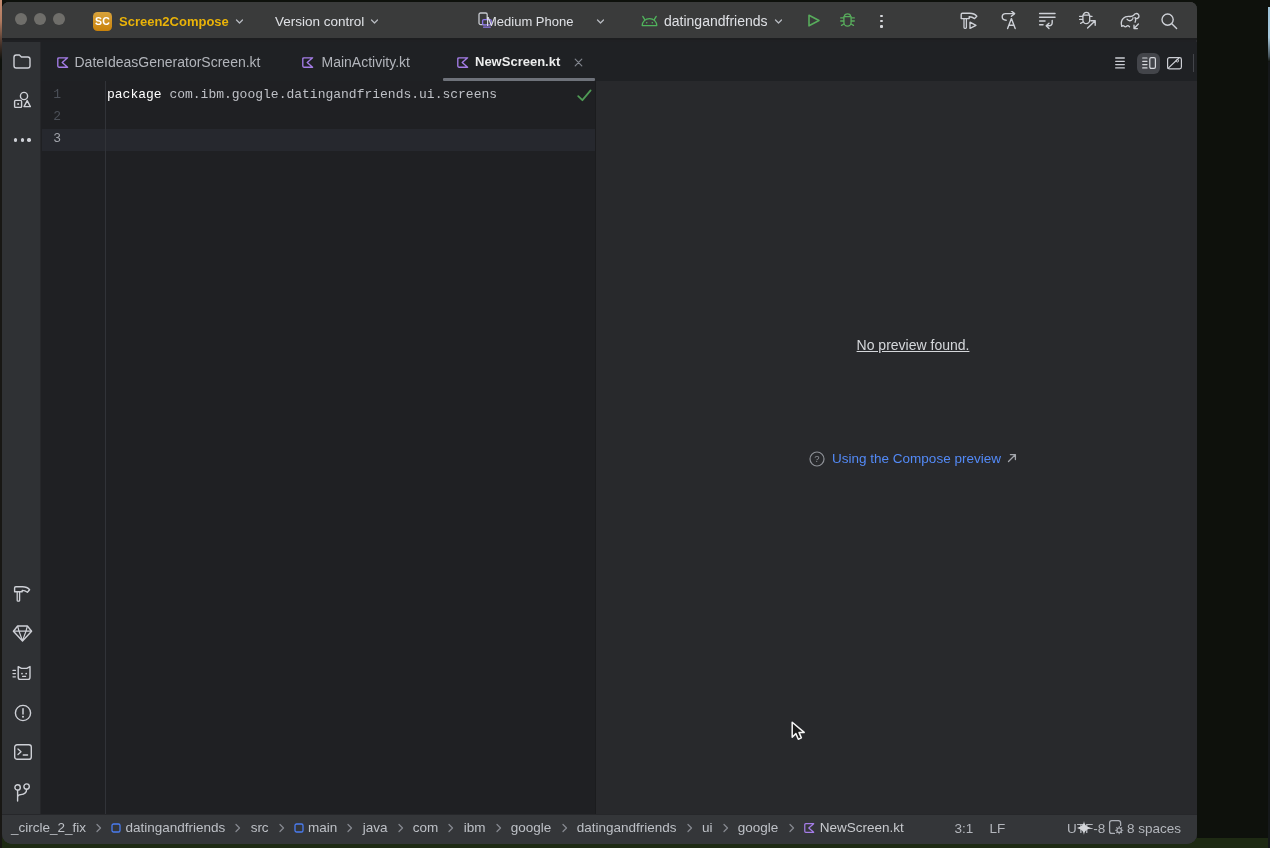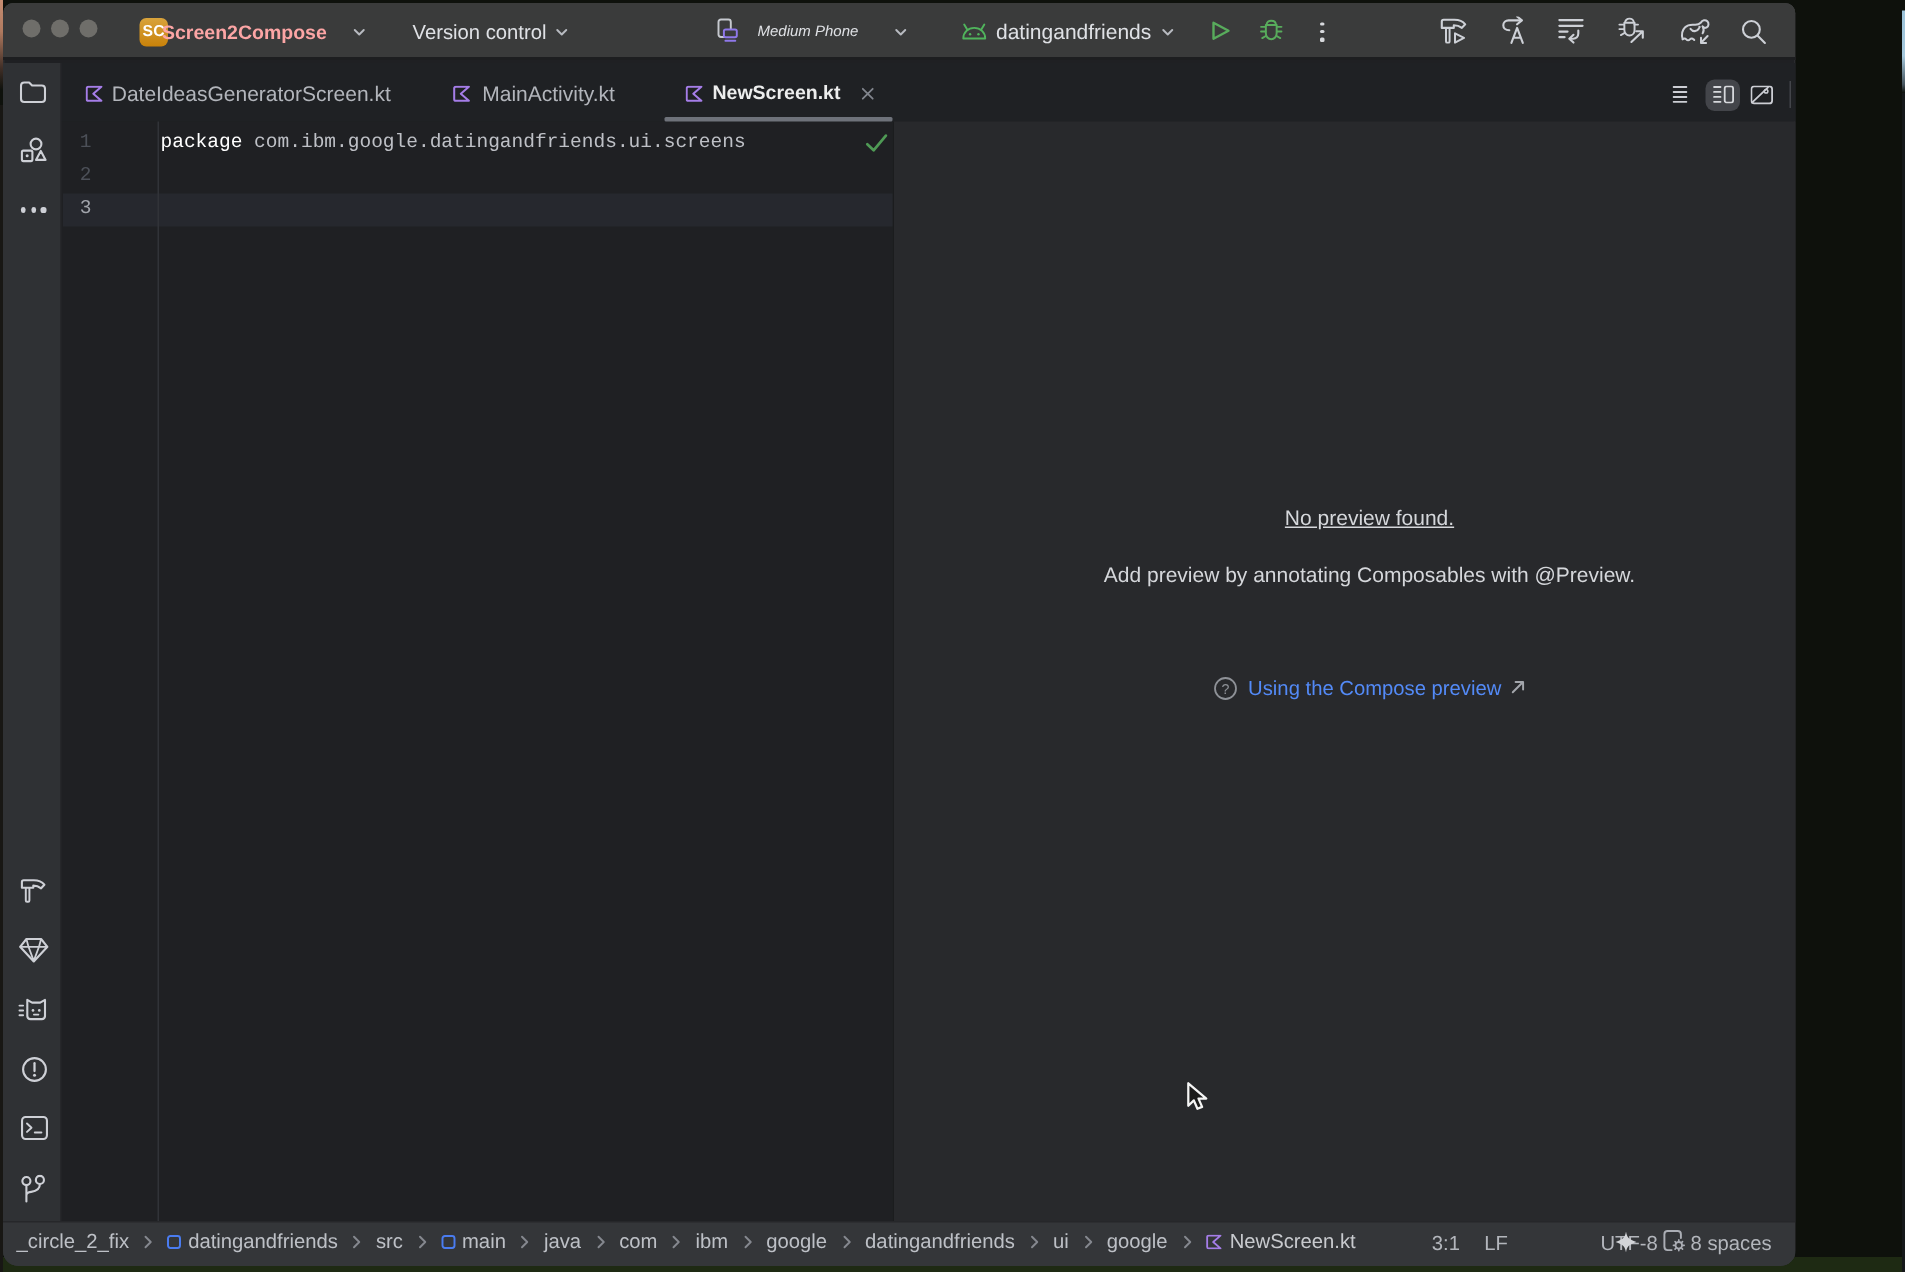--- a/index.html
+++ b/index.html
@@ -68,35 +68,35 @@
     <div id="rightbar" class="abs"></div>
     <div id="tabstrip" class="abs"></div>
     <div id="editor" class="abs"></div>
     <div id="preview" class="abs"></div>
     <div id="statusbar" class="abs"></div>
 
     <div class="abs light" style="left:13px;"></div>
     <div class="abs light" style="left:31.5px;"></div>
     <div class="abs light" style="left:50.5px;"></div>
     <div id="sc-badge" class="abs">SC</div>
-    <div class="abs tb-text" style="left:106px; font-weight:bold; font-size:13px; color:#fca5a5;">Screen2Compose</div>
+    <div class="abs tb-text" style="left:117px; font-weight:bold; font-size:13px; color:#eab308;">Screen2Compose</div>
     <svg class="abs chev" style="left:233px;top:15px;" viewBox="0 0 9 9">
       <path d="M1.5 3 L4.5 6 L7.5 3" stroke="#b7bac0" stroke-width="1.3" fill="none" stroke-linecap="round" stroke-linejoin="round"></path>
     </svg>
     <div class="abs tb-text" style="left:273px; font-size:13.5px;">Version control</div>
     <svg class="abs chev" style="left:368px;top:15px;" viewBox="0 0 9 9">
       <path d="M1.5 3 L4.5 6 L7.5 3" stroke="#b7bac0" stroke-width="1.3" fill="none" stroke-linecap="round" stroke-linejoin="round"></path>
     </svg>
 
     <svg class="abs" style="left:476px;top:10px;" width="15" height="16" viewBox="0 0 15 16">
       <rect x="1" y="1" width="8.2" height="11.6" rx="1.6" fill="none" stroke="#c6c9cf" stroke-width="1.3"></rect>
       <rect x="4.6" y="7.6" width="8.6" height="5.2" rx="1.2" fill="#3a3b3b" stroke="#8f78ea" stroke-width="1.3"></rect>
       <line x1="5.6" y1="15.2" x2="12.2" y2="15.2" stroke="#8f78ea" stroke-width="1.3" stroke-linecap="round"></line>
     </svg>
-    <div class="abs tb-text" style="left:503px; font-size:10px;font-style:italic;">Medium Phone</div>
+    <div class="abs tb-text" style="left:484px; font-size:13px;">Medium Phone</div>
     <svg class="abs chev" style="left:594px;top:15px;" viewBox="0 0 9 9">
       <path d="M1.5 3 L4.5 6 L7.5 3" stroke="#b7bac0" stroke-width="1.3" fill="none" stroke-linecap="round" stroke-linejoin="round"></path>
     </svg>
     <svg class="abs" style="left:638px;top:13px;" width="19" height="12" viewBox="0 0 19 12">
       <path d="M2.2 10.6 C2.2 6.6 5.4 3.6 9.5 3.6 C13.6 3.6 16.8 6.6 16.8 10.6 Z" fill="none" stroke="#50b45c" stroke-width="1.3" stroke-linejoin="round"></path>
       <line x1="4.6" y1="4.4" x2="2.8" y2="1.4" stroke="#50b45c" stroke-width="1.3" stroke-linecap="round"></line>
       <line x1="14.4" y1="4.4" x2="16.2" y2="1.4" stroke="#50b45c" stroke-width="1.3" stroke-linecap="round"></line>
       <circle cx="6.7" cy="7.8" r="0.8" fill="#50b45c"></circle>
       <circle cx="12.3" cy="7.8" r="0.8" fill="#50b45c"></circle>
     </svg>
@@ -220,21 +220,20 @@
     <div id="cur-line" class="abs"></div>
     <div class="abs lnum" style="top:81.5px;">1</div>
     <div class="abs lnum" style="top:103.5px;">2</div>
     <div class="abs lnum" style="top:125.5px;color:#a2a5ac;">3</div>
     <div class="abs code" style="top:81.5px;"><span style="color:#ffffff;">package</span> com.ibm.google.datingandfriends.ui.screens</div>
     <svg class="abs" style="left:574px;top:86px;" width="17" height="15" viewBox="0 0 17 15">
       <path d="M2.2 8.2 L6.4 12.2 L14.6 2.4" fill="none" stroke="#4f9a55" stroke-width="1.8" stroke-linecap="round" stroke-linejoin="round"></path>
     </svg>
 
     <div class="abs pv" style="top:335px;text-decoration:underline;">No preview found.</div>
-    <div class="abs pv" style="top:373px;">Add preview by annotating Composables with @Preview.</div>
     <div class="abs pv" style="top:448px;">
       <svg style="display:inline-block;vertical-align:-3.5px;margin-right:7px;" width="16" height="16" viewBox="0 0 16 16">
         <circle cx="8" cy="8" r="7" fill="none" stroke="#8e9197" stroke-width="1.2"></circle>
         <text x="8" y="11.4" font-size="9.5" fill="#8e9197" text-anchor="middle" font-family="Liberation Sans">?</text>
       </svg><span class="pv-link">Using the Compose preview</span><svg style="display:inline-block;vertical-align:0px;margin-left:6px;" width="10" height="10" viewBox="0 0 10 10">
         <path d="M1.5 8.5 L8 2 M3.4 1.6 L8.4 1.6 L8.4 6.6" fill="none" stroke="#a3a6ac" stroke-width="1.3" stroke-linecap="round" stroke-linejoin="round"></path>
       </svg>
     </div>
 
     <svg class="abs" style="left:11px;top:51.5px;" width="18" height="15" viewBox="0 0 18 15">

